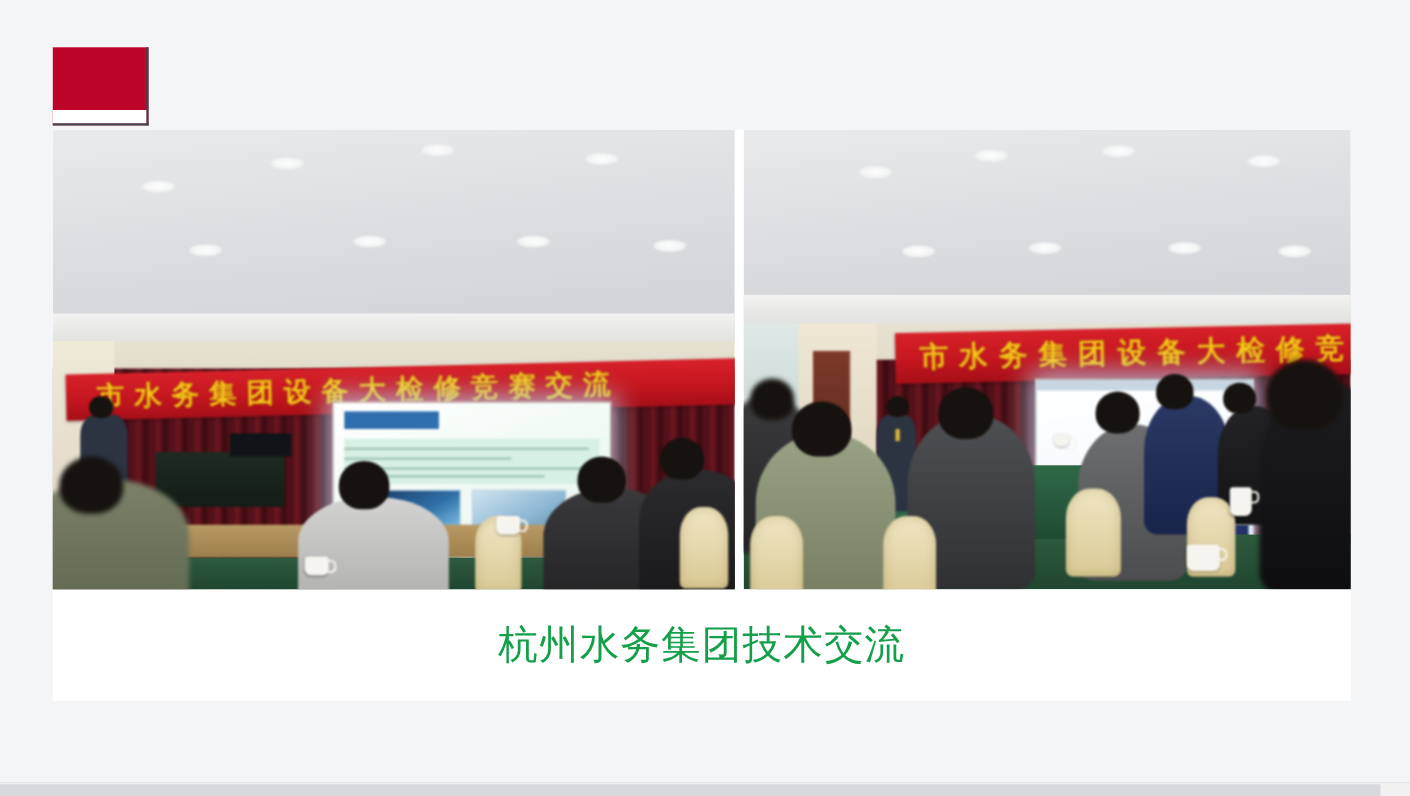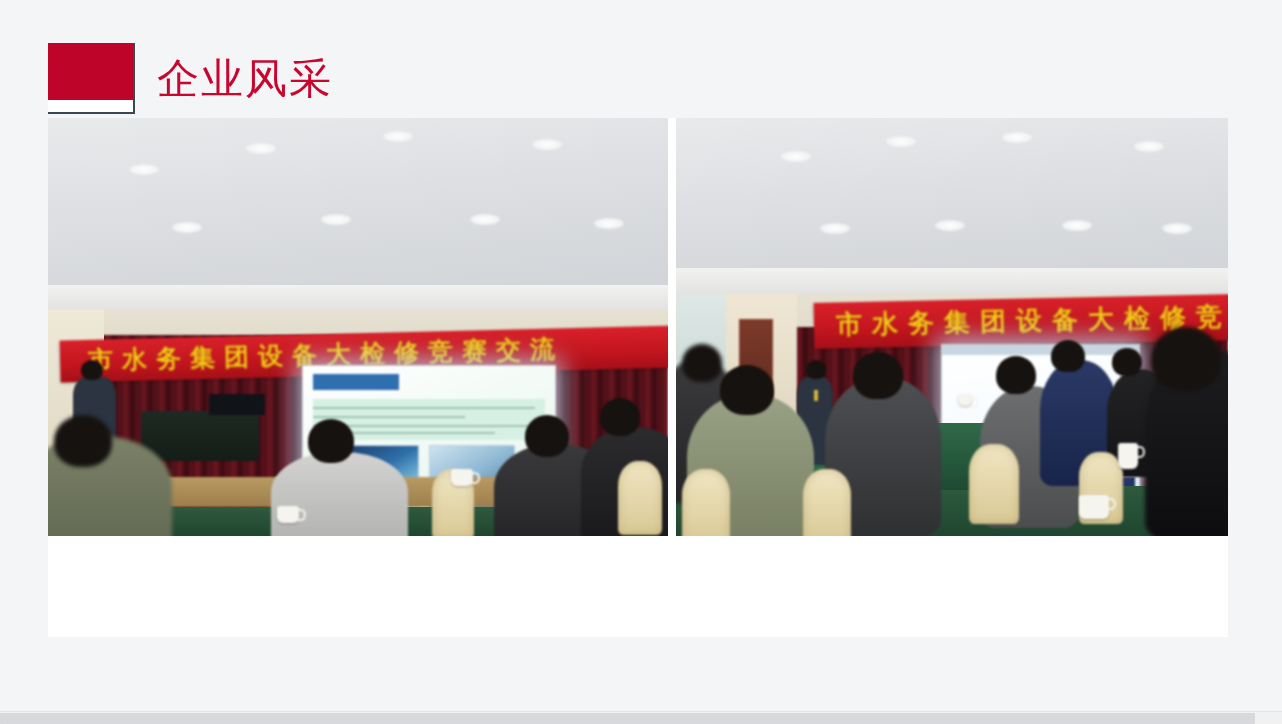--- a/index.html
+++ b/index.html
@@ -270,21 +270,20 @@
   .s-blur2 { filter: blur(2.2px); }
 </style>
 </head>
 <body>
 
 <div class="page-header">
 
 
   <div class="section-title-row">
     <div class="title-badge"></div>
-    <div class="section-title">企业风采</div>
   </div>
 </div>
 
 <div class="content-card">
 
   <div class="gallery">
 
     <div class="photo-frame left">
       <div class="scene">
 
@@ -420,17 +419,20 @@
         <div class="s-chair s-blur" style="left:73%; top:80%; width:44px; height:72px;"></div>
 
         <div class="s-cup s-blur" style="left:73%; bottom:4%; width:30px; height:24px;"></div>
         <div class="s-cup s-blur" style="left:80%; bottom:16%; width:20px; height:26px;"></div>
         <div class="s-cup s-blur" style="left:51%; top:66%; width:14px; height:12px;"></div>
       </div>
     </div>
 
   </div>
 
+  <div class="caption-bar">
+    <div class="caption-text">杭州水务集团技术交流</div>
+  </div>
 </div>
 
 <div class="h-scrollbar">
   <div class="thumb"></div>
 </div>
 
 </body></html>

